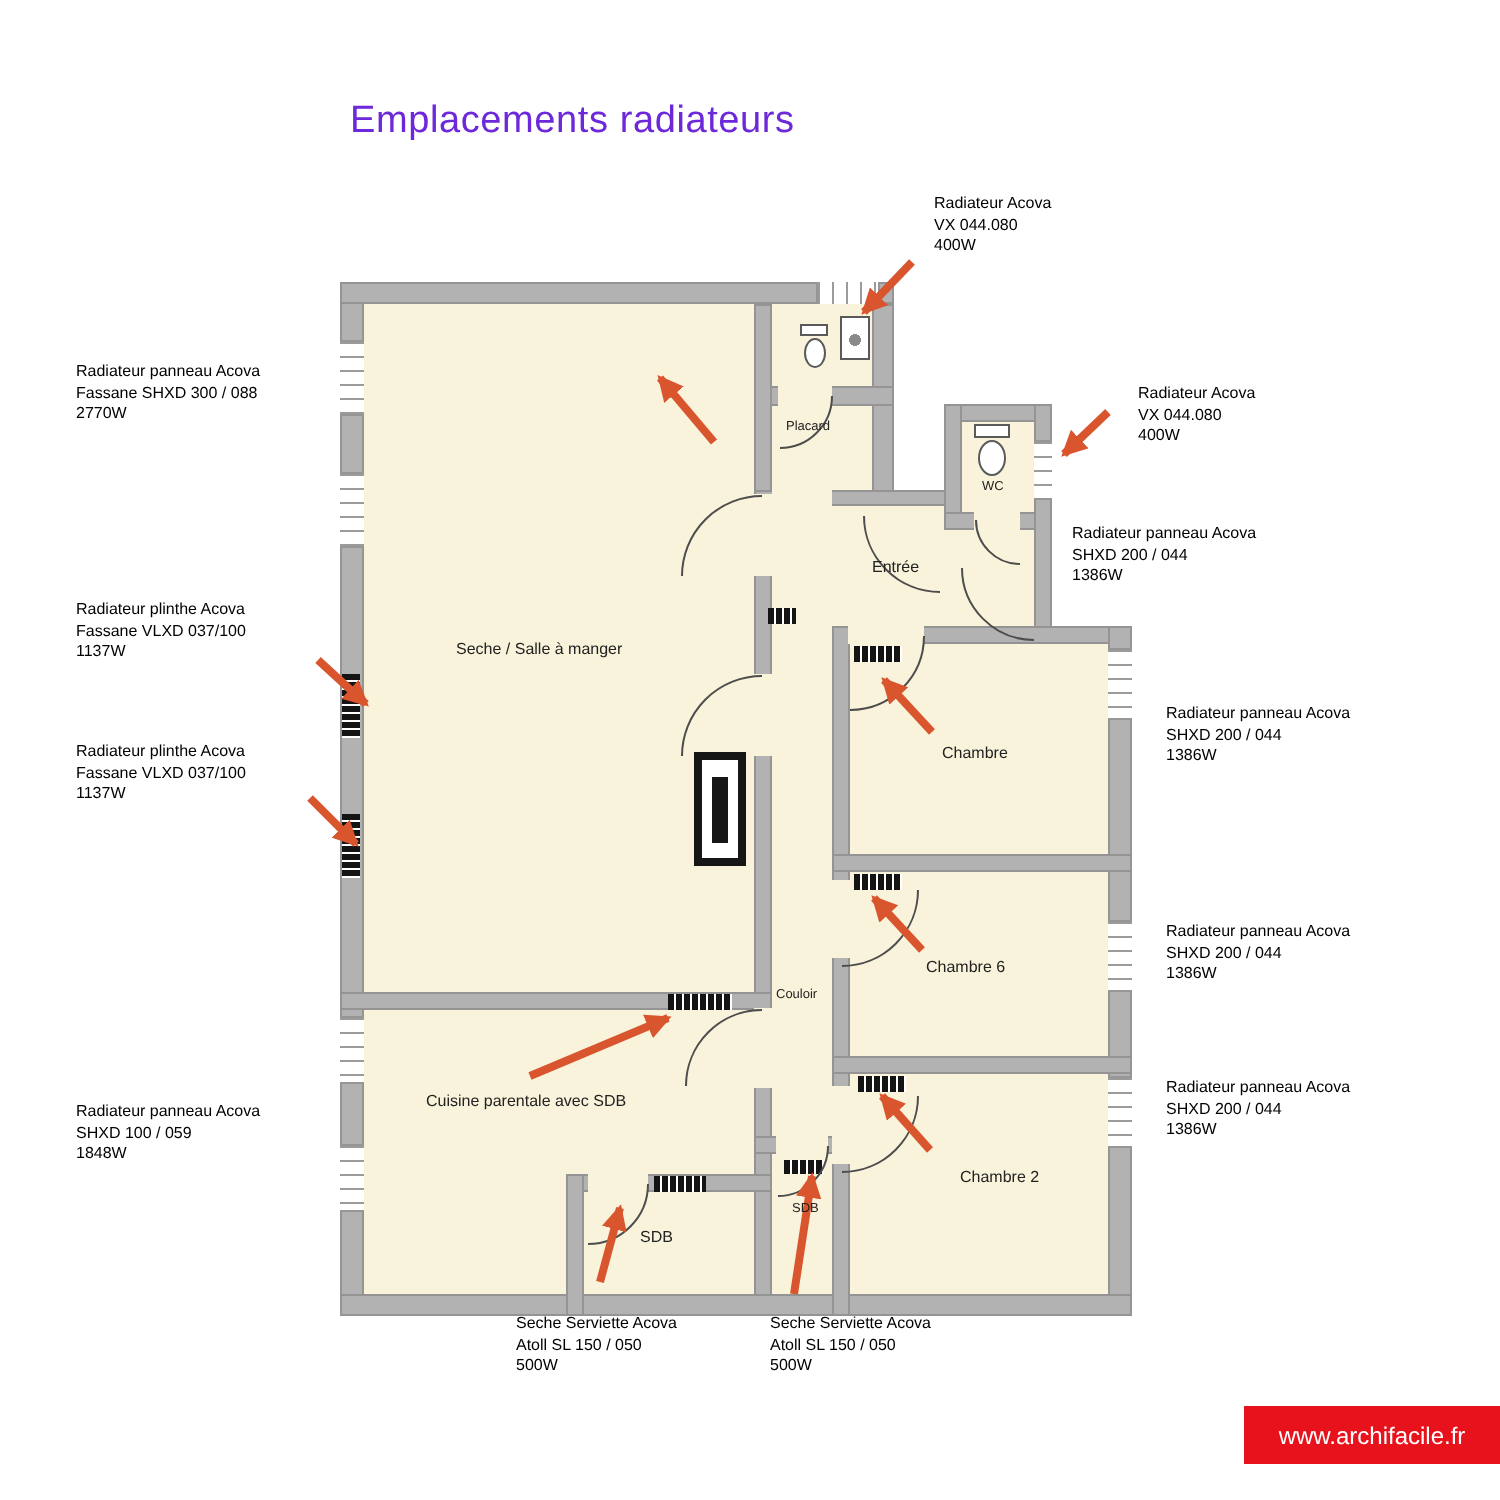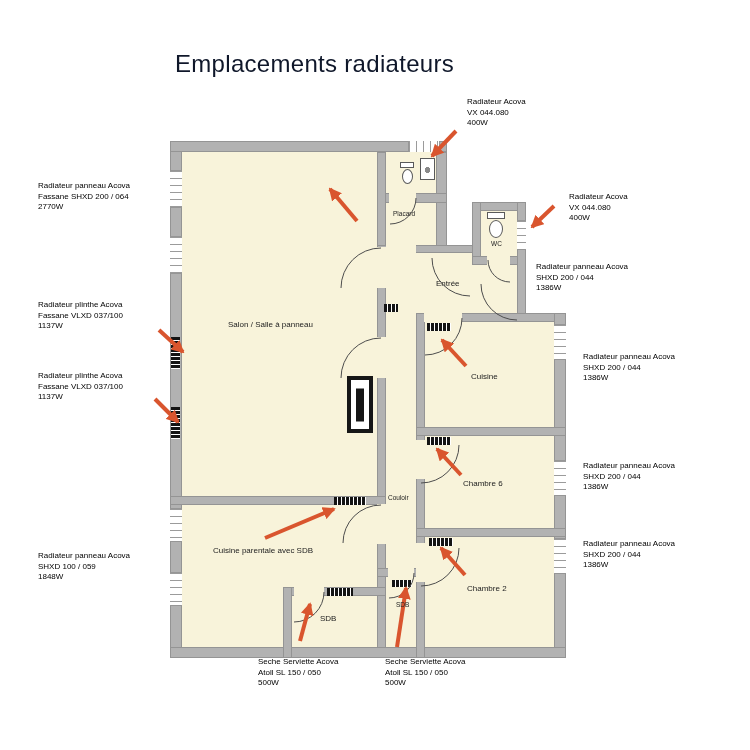--- a/index.html
+++ b/index.html
@@ -1,18 +1,18 @@
 <!DOCTYPE html>
 <html><head>
 <meta charset="utf-8">
 <style>
   html,body{margin:0;padding:0;background:#fff;}
   .canvas{position:relative;width:750px;height:750px;background:#fff;overflow:hidden;
           font-family:"Liberation Sans",sans-serif;}
-  .title{position:absolute;left:175px;top:50px;font-size:24px;color:#0f172a;letter-spacing:.3px;}
+  .title{position:absolute;left:175px;top:50px;font-size:19px;color:#6d28d9;letter-spacing:.3px;}
   .fill{position:absolute;background:#f8f3da;}
   .wall{position:absolute;background:#b2b2b2;box-shadow:inset 0 0 0 1px #949494;}
   .gap{position:absolute;background:#f8f3da;}
   .window{position:absolute;background:#fff;}
   .window.v{border-top:1px solid #969696;border-bottom:1px solid #969696;
             background-image:repeating-linear-gradient(180deg,#9b9b9b 0 1px,transparent 1px 7px);}
   .window.h{border-left:1px solid #969696;border-right:1px solid #969696;
             background-image:repeating-linear-gradient(90deg,#9b9b9b 0 1px,transparent 1px 7px);}
   .radiator{position:absolute;background:#141414;}
   .radiator.h{background-image:repeating-linear-gradient(90deg,transparent 0 3px,#fff 3px 4px);}
@@ -133,40 +133,40 @@
       <line x1="155" y1="399" x2="178" y2="422" marker-end="url(#ah)"></line>
       <line x1="466" y1="366" x2="442" y2="340" marker-end="url(#ah)"></line>
       <line x1="461" y1="475" x2="437" y2="449" marker-end="url(#ah)"></line>
       <line x1="465" y1="575" x2="441" y2="548" marker-end="url(#ah)"></line>
       <line x1="265" y1="538" x2="334" y2="509" marker-end="url(#ah)"></line>
       <line x1="300" y1="641" x2="310" y2="604" marker-end="url(#ah)"></line>
       <line x1="397" y1="647" x2="406" y2="588" marker-end="url(#ah)"></line>
     </g>
   </svg>
 
-  <div class="room-label" style="left:228px;top:320px">Salon / Salle à panneau</div>
+  <div class="room-label" style="left:228px;top:320px">Seche / Salle à manger</div>
   <div class="room-label sm" style="left:393px;top:210px">Placard</div>
   <div class="room-label" style="left:436px;top:279px">Entrée</div>
   <div class="room-label sm" style="left:491px;top:240px">WC</div>
-  <div class="room-label" style="left:471px;top:372px">Cuisine</div>
+  <div class="room-label" style="left:471px;top:372px">Chambre</div>
   <div class="room-label" style="left:463px;top:479px">Chambre 6</div>
   <div class="room-label sm" style="left:388px;top:494px">Couloir</div>
   <div class="room-label" style="left:213px;top:546px">Cuisine parentale avec SDB</div>
   <div class="room-label" style="left:320px;top:614px">SDB</div>
   <div class="room-label sm" style="left:396px;top:601px">SDB</div>
-  <div class="room-label" style="left:467px;top:584px">Chambre 2</div>
+  <div class="room-label" style="left:480px;top:584px">Chambre 2</div>
 
   <div class="note" style="left:467px;top:97px">
     <div>Radiateur Acova</div>
     <div>VX 044.080</div>
     <div>400W</div>
   </div>
   <div class="note" style="left:38px;top:181px">
     <div>Radiateur panneau Acova</div>
-    <div>Fassane SHXD 200 / 064</div>
+    <div>Fassane SHXD 300 / 088</div>
     <div>2770W</div>
   </div>
   <div class="note" style="left:38px;top:300px">
     <div>Radiateur plinthe Acova</div>
     <div>Fassane VLXD 037/100</div>
     <div>1137W</div>
   </div>
   <div class="note" style="left:38px;top:371px">
     <div>Radiateur plinthe Acova</div>
     <div>Fassane VLXD 037/100</div>
@@ -206,14 +206,17 @@
     <div>Seche Serviette Acova</div>
     <div>Atoll SL 150 / 050</div>
     <div>500W</div>
   </div>
   <div class="note" style="left:385px;top:657px">
     <div>Seche Serviette Acova</div>
     <div>Atoll SL 150 / 050</div>
     <div>500W</div>
   </div>
 
+  <div class="banner">
+    <span>www.archifacile.fr</span>
+  </div>
 
 </div>
 
 </body></html>

